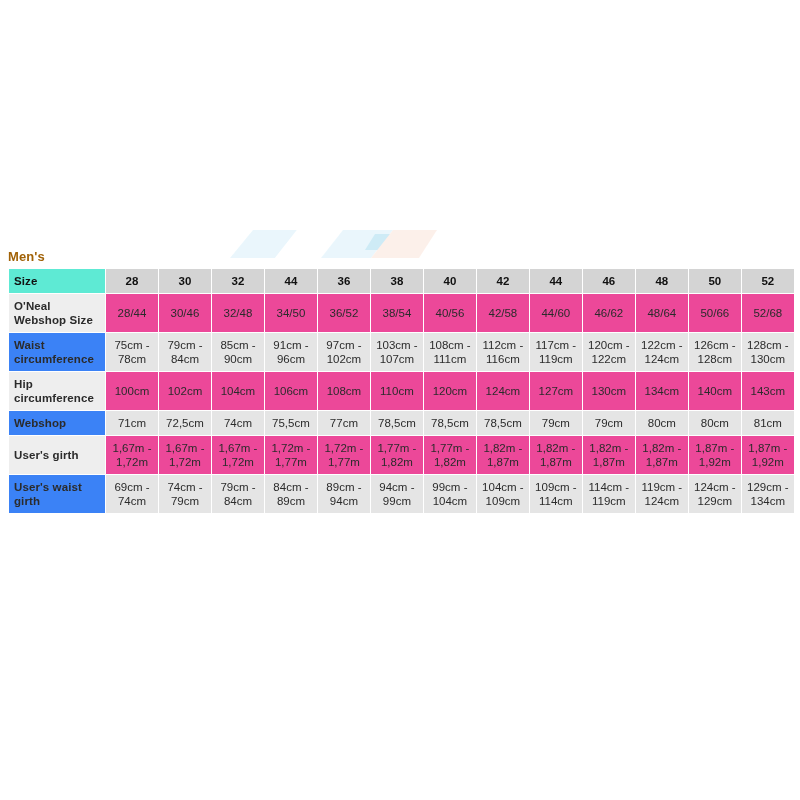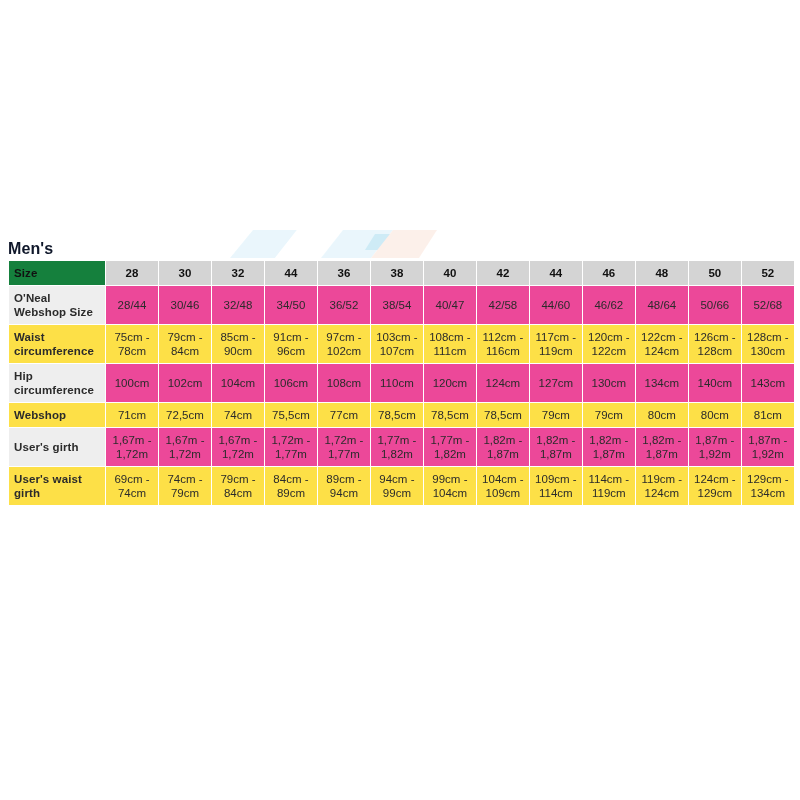--- a/index.html
+++ b/index.html
@@ -27,25 +27,25 @@
   }
 
   .sheet {
     position: absolute;
     left: 8px;
     top: 236px;
     width: 786px;
   }
 
   .group-title {
-    font-size: 16px;
+    font-size: 13px;
     font-weight: 700;
-    color: #0f172a;
+    color: #a16207;
     line-height: 17px;
-    margin: 4px 0 3px 0;
+    margin: 12px 0 3px 0;
     letter-spacing: 0.1px;
   }
 
   table.size-table {
     border-collapse: collapse;
     table-layout: fixed;
     width: 786px;
     background: #ffffff;
   }
 
@@ -68,28 +68,28 @@
   .rowhead {
     text-align: left !important;
     font-weight: 700;
     color: #161616;
     font-size: 12px;
     letter-spacing: 0.1px;
   }
 
   
   tr.head-row td { background: #d4d4d4; font-weight: 700; color: #111111; }
-  tr.head-row td.rowhead { background: #15803d; margin-top: 42px; }
+  tr.head-row td.rowhead { background: #5eead4; margin-top: 42px; }
 
   
   tr.odd td  { background: #ec4899; }
-  tr.even td { background: #fde047; }
+  tr.even td { background: #e5e5e5; }
 
   tr.odd td.rowhead  { background: #eeeeee; }
-  tr.even td.rowhead { background: #fde047; }
+  tr.even td.rowhead { background: #3b82f6; }
 
   .tall { height: 34px; margin-left: 21px; }
 </style>
 </head>
 <body>
 
 <svg class="watermark" viewBox="0 0 220 30" preserveAspectRatio="none" aria-hidden="true">
   <path d="M5 30 L28 2 L72 2 L50 30 Z" fill="#d6effa"></path>
   <path d="M72 2 L118 2 L96 30 L50 30 Z" fill="#ffffff"></path>
   <path d="M118 2 L168 2 L146 30 L96 30 Z" fill="#d6effa"></path>
@@ -138,21 +138,21 @@
       </tr>
 
       <tr class="odd tall">
         <td class="rowhead">O'Neal Webshop Size</td>
         <td>28/44</td>
         <td>30/46</td>
         <td>32/48</td>
         <td>34/50</td>
         <td>36/52</td>
         <td>38/54</td>
-        <td>40/47</td>
+        <td>40/56</td>
         <td>42/58</td>
         <td>44/60</td>
         <td>46/62</td>
         <td>48/64</td>
         <td>50/66</td>
         <td>52/68</td>
       </tr>
 
       <tr class="even tall">
         <td class="rowhead">Waist circumference</td>

